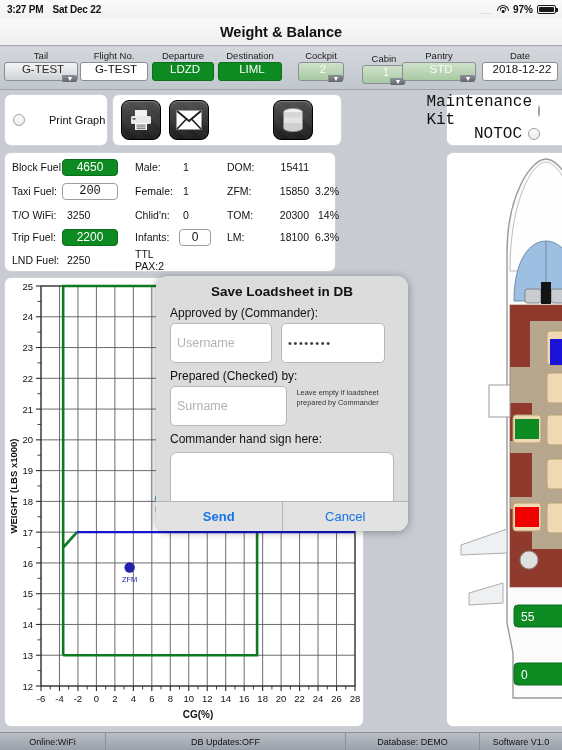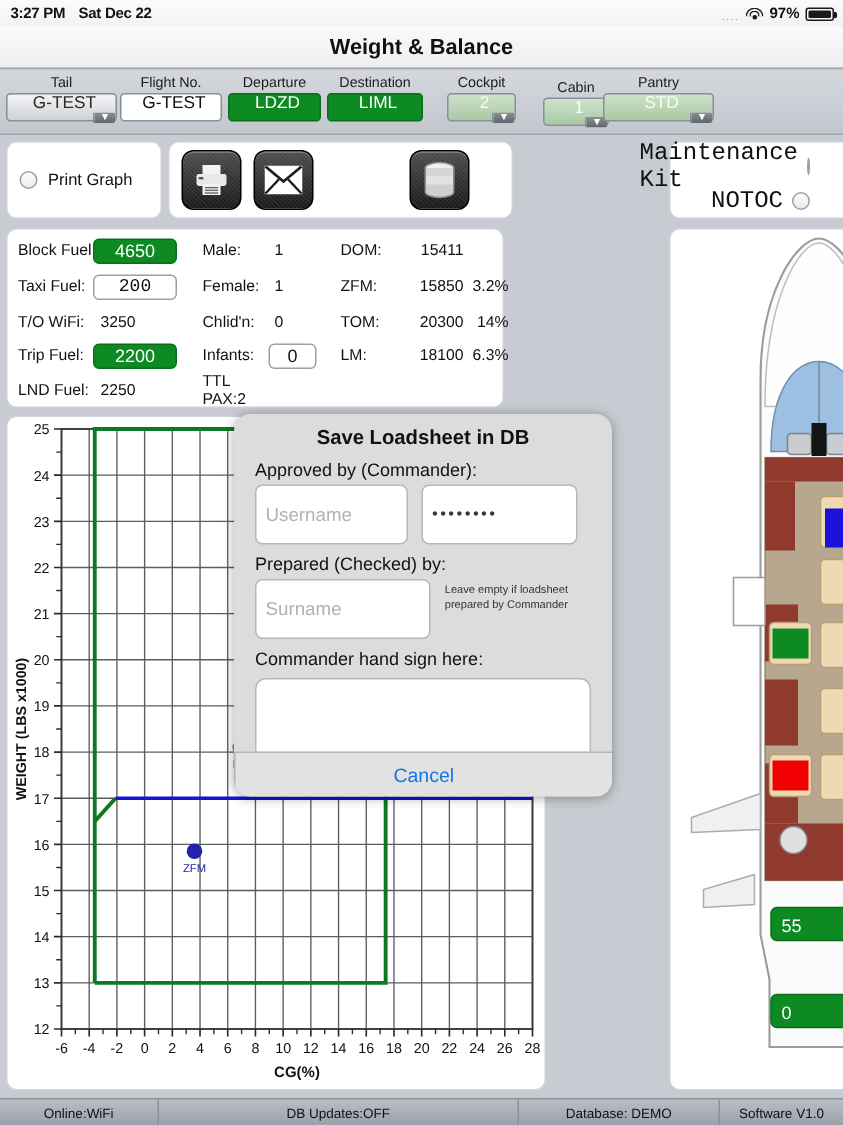--- a/index.html
+++ b/index.html
@@ -63,21 +63,21 @@
     width:15px; align-self:stretch; margin-left:auto;
     background:linear-gradient(#8b9096,#61666c);
     border-left:1px solid #8a8f96; border-radius:0 2px 2px 0;
     display:flex; align-items:center; justify-content:center;
     color:#fff; font-size:7px;
   }
 
   
   .panel{ position:absolute; background:#fff; border-radius:7px; border:1px solid #cfd2d6; }
   #printPanel{ left:4px; top:94px; width:104px; height:52px; display:flex; align-items:center; }
-  .chkrow{ display:flex; align-items:center; gap:7px; padding-left:8px; }
+  .chkrow{ display:flex; align-items:center; gap:24px; padding-left:8px; }
   .chkbox{ width:12px;height:12px; border-radius:50%; border:1px solid #9aa0a6;
            background:linear-gradient(#fdfdfd,#ececec); }
   .chklabel{ font-size:11px; color:#111; }
 
   #actionPanel{ left:112px; top:94px; width:230px; height:52px; display:flex; align-items:center; }
   .iconbtn{
     width:40px;height:40px;border-radius:8px; margin-left:8px;
     background:
       repeating-linear-gradient(45deg, rgba(255,255,255,.07) 0 1px, transparent 1px 2px),
       linear-gradient(#4d4d4d,#171717);
@@ -229,20 +229,26 @@
     </div>
 
     <div class="fcell" style="left:402px; top:3px; width:74px;">
       <div class="flabel">Pantry</div>
       <div class="fctl fselgreen">
         <span>STD</span>
         <div class="arrow">▼</div>
       </div>
     </div>
 
+    <div class="fcell" style="left:482px; top:3px; width:76px;">
+      <div class="flabel">Date</div>
+      <div class="fctl ftext">
+        <span>2018-12-22</span>
+      </div>
+    </div>
   </div>
 
   <div class="panel" id="printPanel">
     <div class="chkrow">
       <div class="chkbox"></div>
       <div class="chklabel">Print Graph</div>
     </div>
   </div>
 
   <div class="panel" id="actionPanel">
@@ -547,20 +553,21 @@
       <div class="hint">
         <div>Leave empty if loadsheet</div>
         <div>prepared by Commander</div>
       </div>
     </div>
 
     <div class="mlabel">Commander hand sign here:</div>
     <div class="sigbox"></div>
 
     <div class="mbtns">
+      <div class="mbtn">Send</div>
       <div class="mbtn cancel">Cancel</div>
     </div>
   </div>
 
   <div class="bottombar">
     <div class="bseg" style="width:106px;">Online:WiFi</div>
     <div class="bseg" style="width:240px;">DB Updates:OFF</div>
     <div class="bseg" style="width:134px;">Database: DEMO</div>
     <div class="bseg" style="flex:1;">Software V1.0</div>
   </div>

